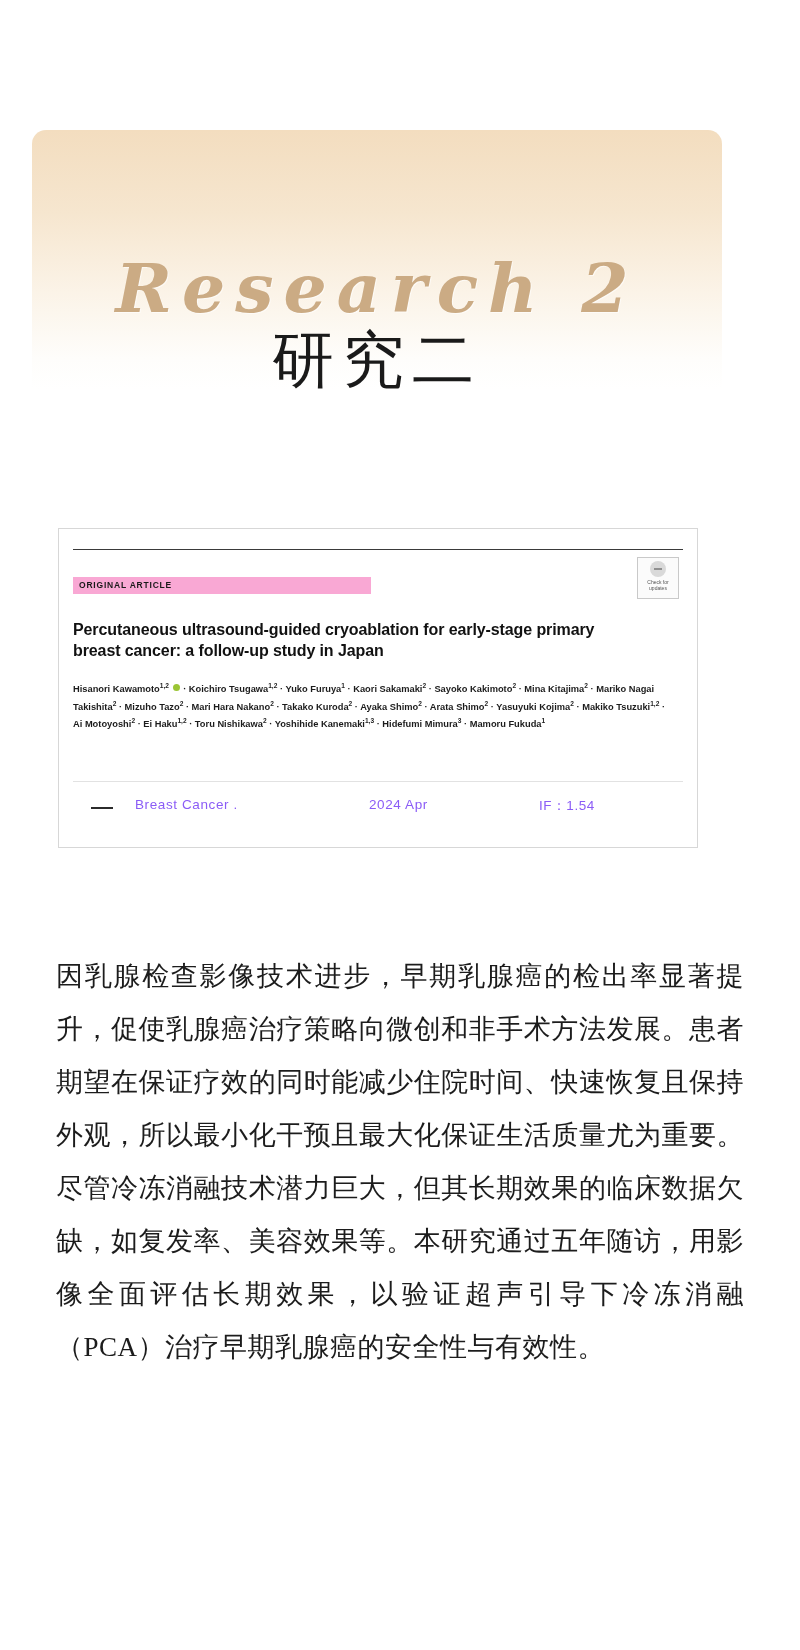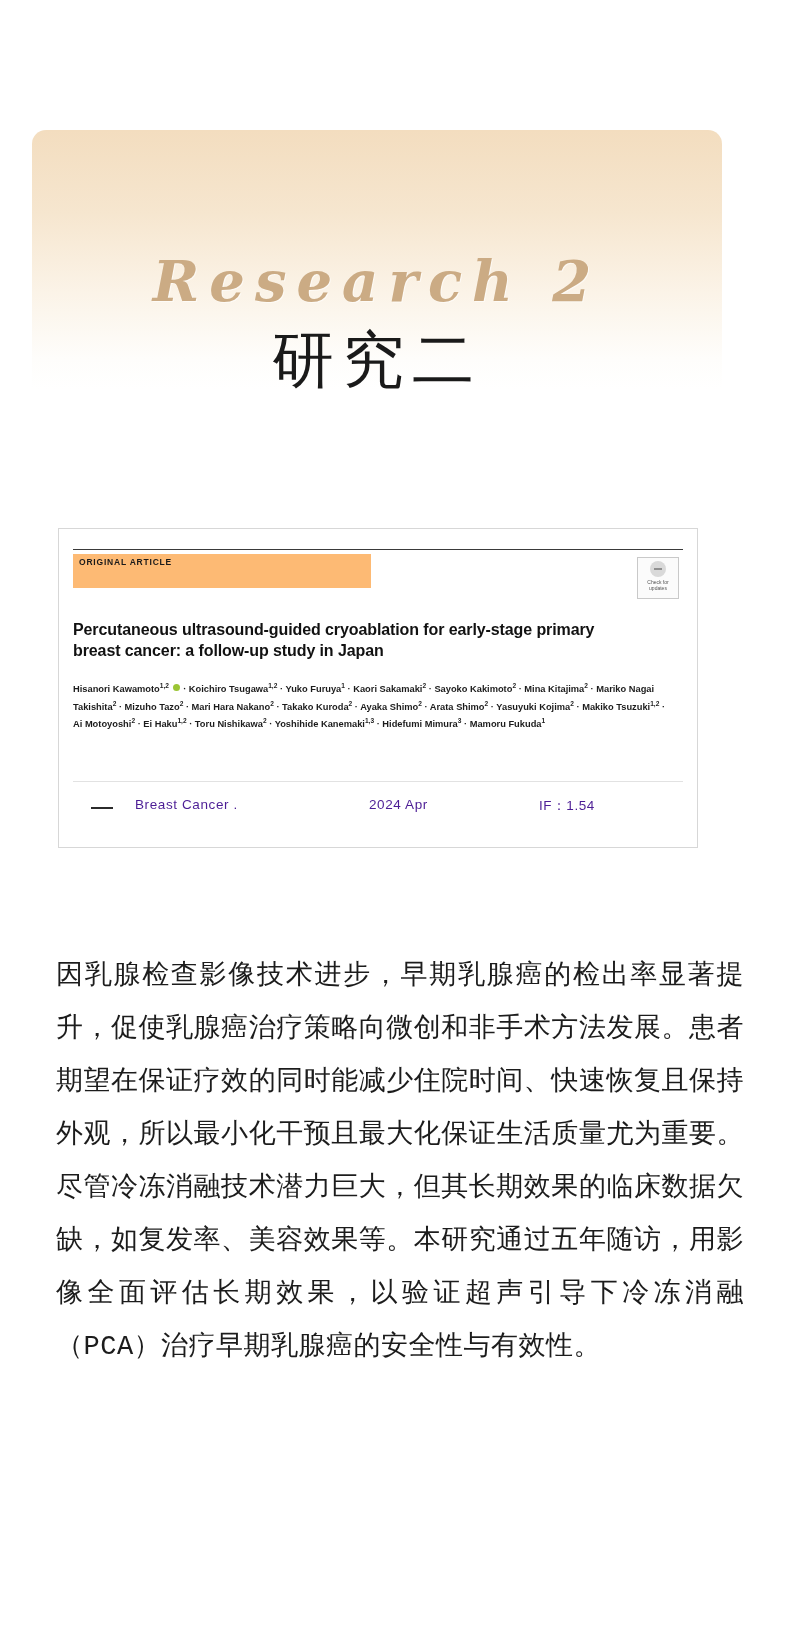--- a/index.html
+++ b/index.html
@@ -40,21 +40,21 @@
   }
   .hero-title-en {
     position: absolute;
     left: 0;
     right: 0;
     top: 118px;
     text-align: center;
     font-family: "DejaVu Serif", "Liberation Serif", serif;
     font-style: italic;
     font-weight: 700;
-    font-size: 56px;
+    font-size: 68px;
     letter-spacing: 10px;
     color: #cbab84;
     text-shadow: 1px 1px 0 rgba(255,255,255,0.6);
     white-space: nowrap;
   }
   .hero-title-cn {
     position: absolute;
     left: 0;
     right: 0;
     top: 188px;
@@ -90,24 +90,24 @@
     left: 0;
     right: 0;
     top: 0;
     height: 1px;
     background: #3a3a3a;
   }
 
   .kicker {
     position: absolute;
     left: 0;
-    top: 5px;
+    top: 28px;
     width: 298px;
-    height: 34px;
-    background: #fdba74;
+    height: 17px;
+    background: #f9a8d4;
   }
   .kicker-text {
     position: absolute;
     left: 6px;
     top: 3px;
     font-size: 8.5px;
     font-weight: 700;
     letter-spacing: 0.8px;
     color: #1a1a1a;
   }
@@ -191,42 +191,42 @@
     background: #e2e2e2;
   }
 
   .meta-row {
     position: absolute;
     left: 14px;
     right: 14px;
     top: 268px;
     height: 22px;
     font-size: 13.5px;
-    color: #4c1d95;
+    color: #8b5cf6;
     letter-spacing: 0.6px;
   }
   .meta-dash {
     position: absolute;
     left: 18px;
     top: 10px;
     width: 22px;
     height: 1.6px;
     background: #2b2b2b;
   }
   .meta-journal { position: absolute; left: 62px; top: 0; }
   .meta-date    { position: absolute; left: 296px; top: 0; }
   .meta-if      { position: absolute; left: 466px; top: 0; }
 
   
   .abstract {
     position: absolute;
     left: 56px;
     right: 56px;
     top: 950px;
-    font-family: Liberation Mono, monospace;
+    font-family: Liberation Serif, serif;
     font-size: 27px;
     line-height: 53px;
     color: #1c1c1c;
     text-align: justify;
     letter-spacing: 0.5px;
   }
 </style>
 </head>
 <body>
 

